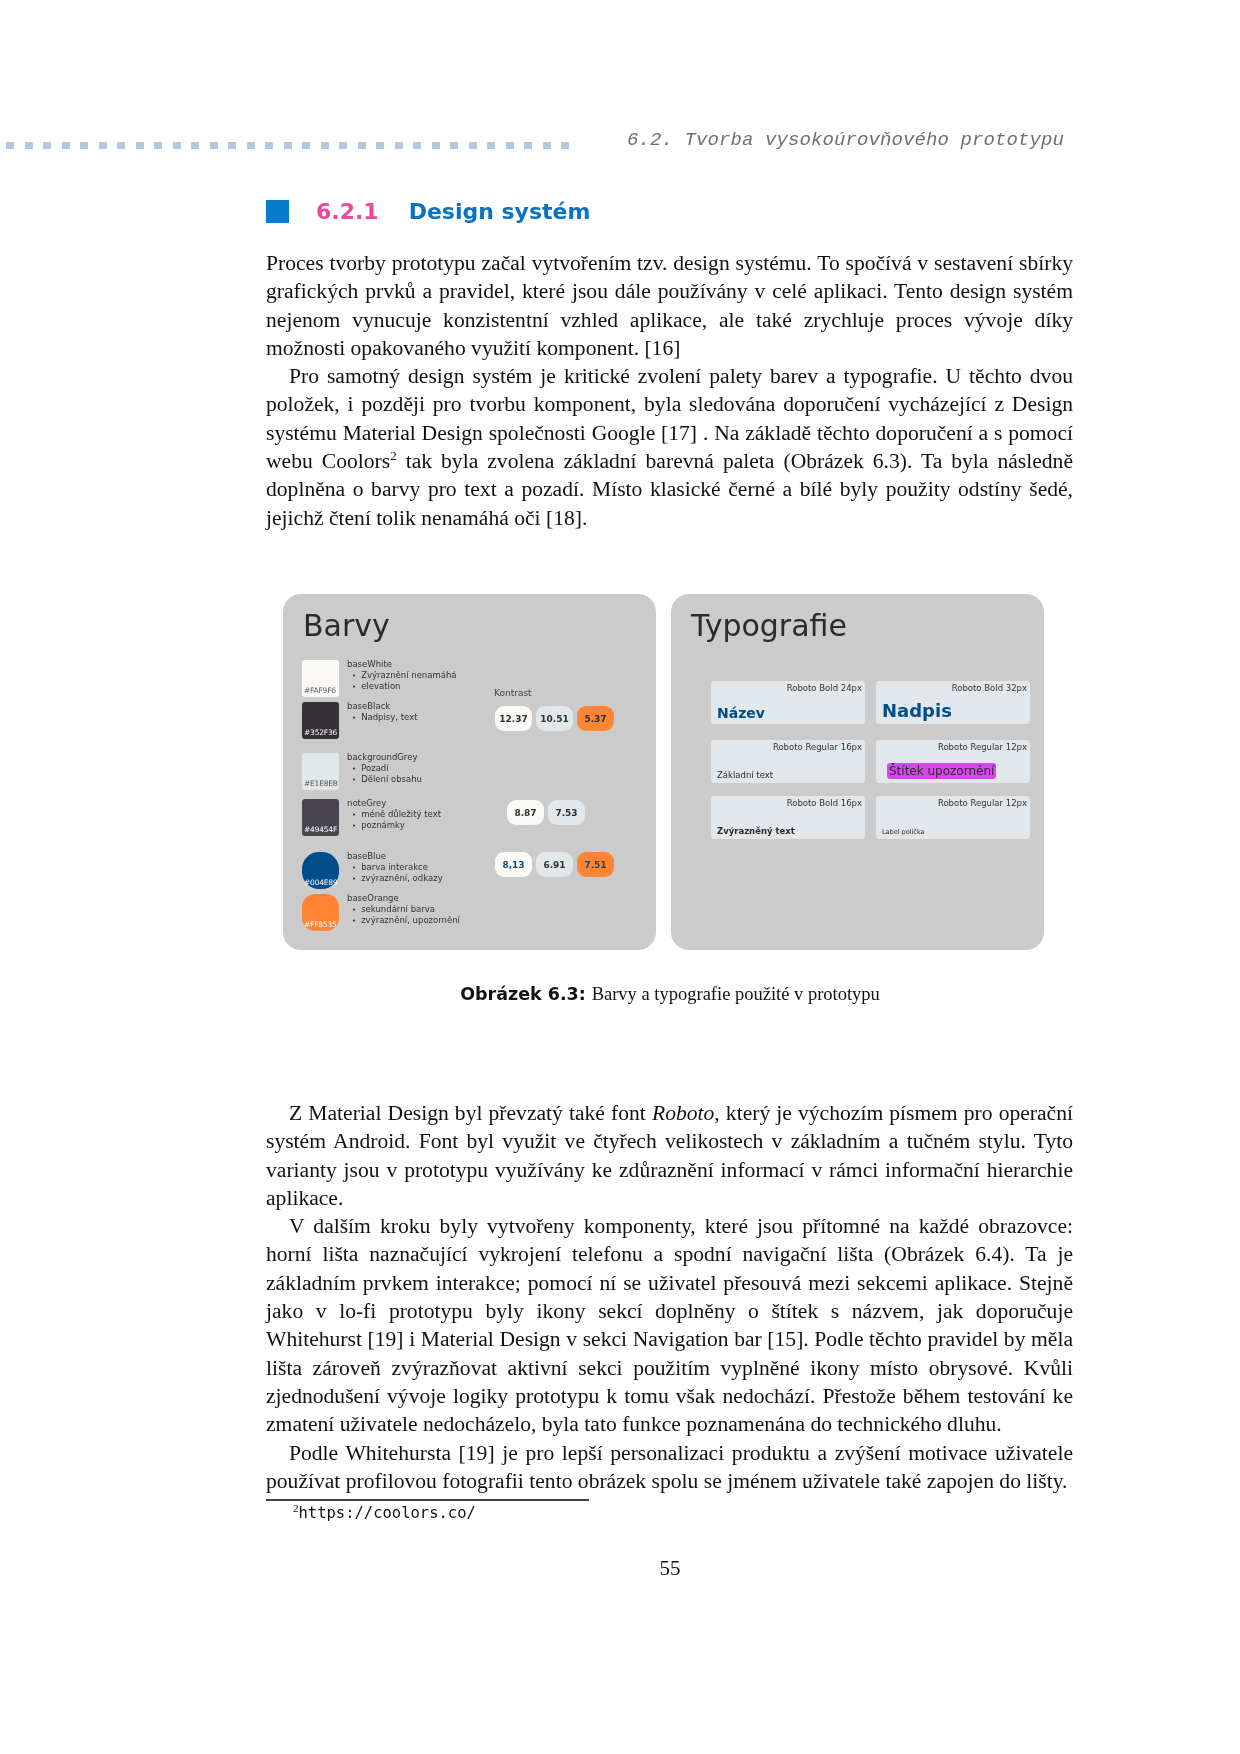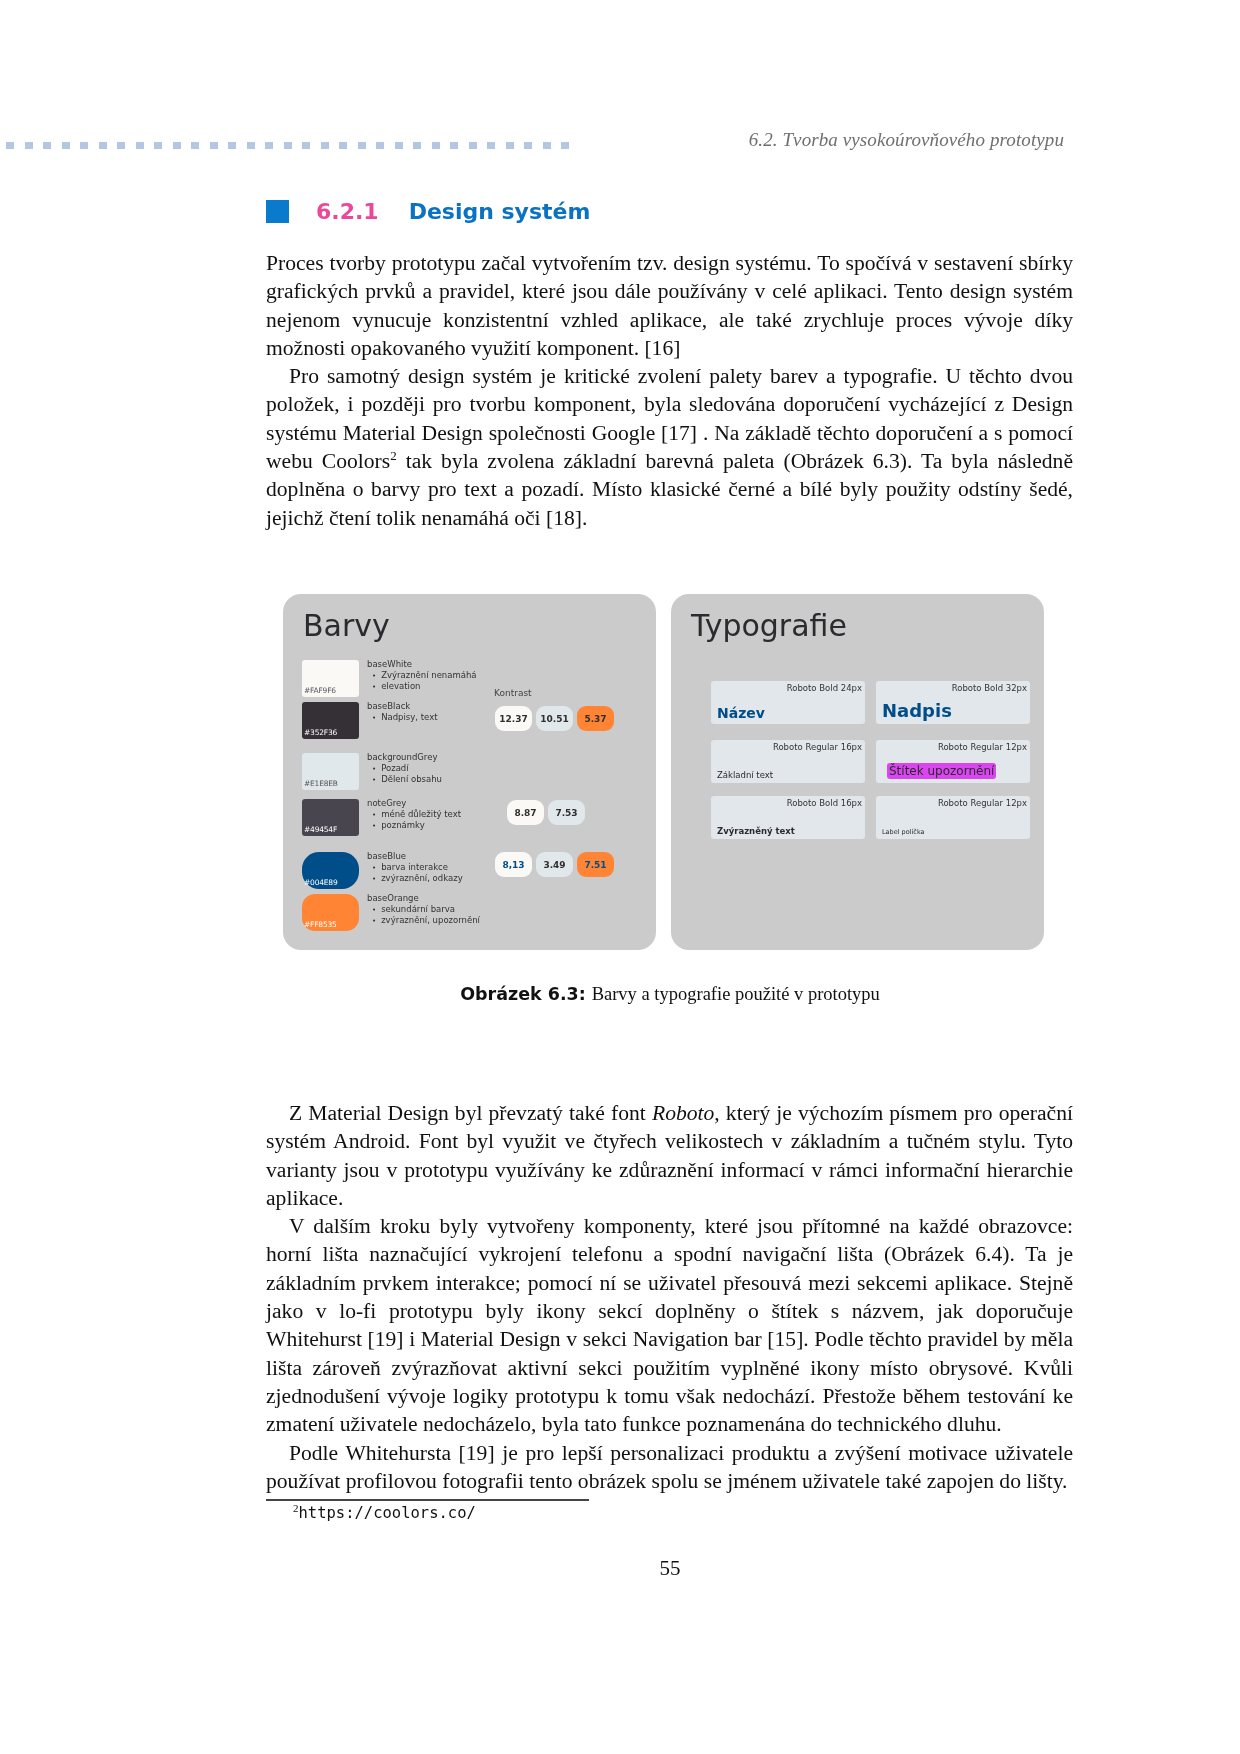--- a/index.html
+++ b/index.html
@@ -1,41 +1,41 @@
 <!DOCTYPE html>
 <html><head>
 <meta charset="utf-8">
 <style>
   html, body { margin:0; padding:0; background:#ffffff; }
   body { width:1240px; height:1754px; position:relative; overflow:hidden; font-family:"DejaVu Serif", serif; color:#111; }
 
   
   .run-dots { position:absolute; left:6px; top:142px; display:flex; gap:0; }
   .run-dot { width:8px; height:7px; background:#b3c7e3; margin-right:10.5px; }
-  .run-title { position:absolute; right:176px; top:129px; font-family:Liberation Serif, serif; font-style:italic; font-size:19px; color:#6f6f6f; letter-spacing:0.1px; }
+  .run-title { position:absolute; right:176px; top:129px; font-family:Liberation Mono, monospace; font-style:italic; font-size:19px; color:#6f6f6f; letter-spacing:0.1px; }
 
   
   .sec { position:absolute; left:266px; top:199px; display:flex; align-items:center; font-family:"DejaVu Sans", sans-serif; font-weight:bold; font-size:22px; }
   .sec-square { width:23px; height:23px; background:#0a7acc; margin-right:27px; }
   .sec-num { color:#ec4899; margin-right:30px; }
   .sec-title { color:#0a72c2; }
 
   .text { position:absolute; left:266px; width:807px; font-family:"Liberation Serif", serif; font-size:21.6px; line-height:28.3px; text-align:justify; color:#111; }
   .text p { margin:0; text-indent:23px; }
   .text p.noindent { text-indent:0; }
   sup { font-size:13px; line-height:0; }
 
   
   .panel { position:absolute; top:594px; height:356px; background:#cbcbcb; border-radius:18px; font-family:"DejaVu Sans", sans-serif; }
   .panel-left { left:283px; width:373px; }
   .panel-right { left:671px; width:373px; }
   .panel-title { position:absolute; left:20px; top:14px; font-size:30px; color:#2c2a2e; font-weight:normal; }
 
   .swatch-row { position:absolute; left:19px; display:flex; }
-  .swatch { width:37px; height:37px; border-radius:3px; position:relative;padding-left:20px; }
+  .swatch { width:37px; height:37px; border-radius:3px; position:relative; }
   .swatch-hex { position:absolute; left:2px; bottom:2px; font-size:7.5px; color:#fff; letter-spacing:-0.2px; }
   .swatch-hex.dark { color:#555; }
   .swatch-info { margin-left:8px; font-size:8.5px; line-height:10.5px; color:#333; margin-top:-1px; }
   .swatch-info ul { margin:0; padding-left:14px; list-style:none; }
   .swatch-info li::before { content:"•"; margin-left:-9px; margin-right:5px; font-size:7px; }
 
   .kontrast-label { position:absolute; left:211px; top:94px; font-size:9px; color:#444; }
   .k-row { position:absolute; left:212px; display:flex; gap:4px; }
   .k-chip { width:37px; height:25px; border-radius:9px; display:flex; align-items:center; justify-content:center; font-size:9px; font-weight:bold; color:#2f2f2f; }
 
@@ -178,21 +178,21 @@
     <div class="k-chip" style="background:#FAF9F6;">12.37</div>
     <div class="k-chip" style="background:#E1E8EB;">10.51</div>
     <div class="k-chip" style="background:#FF8535;">5.37</div>
   </div>
   <div class="k-row" style="top:206px;padding-left:12px;">
     <div class="k-chip" style="background:#FAF9F6;">8.87</div>
     <div class="k-chip" style="background:#E1E8EB;">7.53</div>
   </div>
   <div class="k-row" style="top:258px;">
     <div class="k-chip" style="background:#FAF9F6;color:#004E89;">8,13</div>
-    <div class="k-chip" style="background:#E1E8EB;">3.49</div>
+    <div class="k-chip" style="background:#E1E8EB;">6.91</div>
     <div class="k-chip" style="background:#FF8535;color:#004E89;">7.51</div>
   </div>
 </div>
 
 <div class="panel panel-right">
   <div class="panel-title">Typografie</div>
 
   <div class="tcard" style="left:40px; top:87px;">
     <div class="tcard-spec">Roboto Bold 24px</div>
     <div class="tcard-sample" style="font-size:14px;font-weight:bold;color:#004E89;">Název</div>

